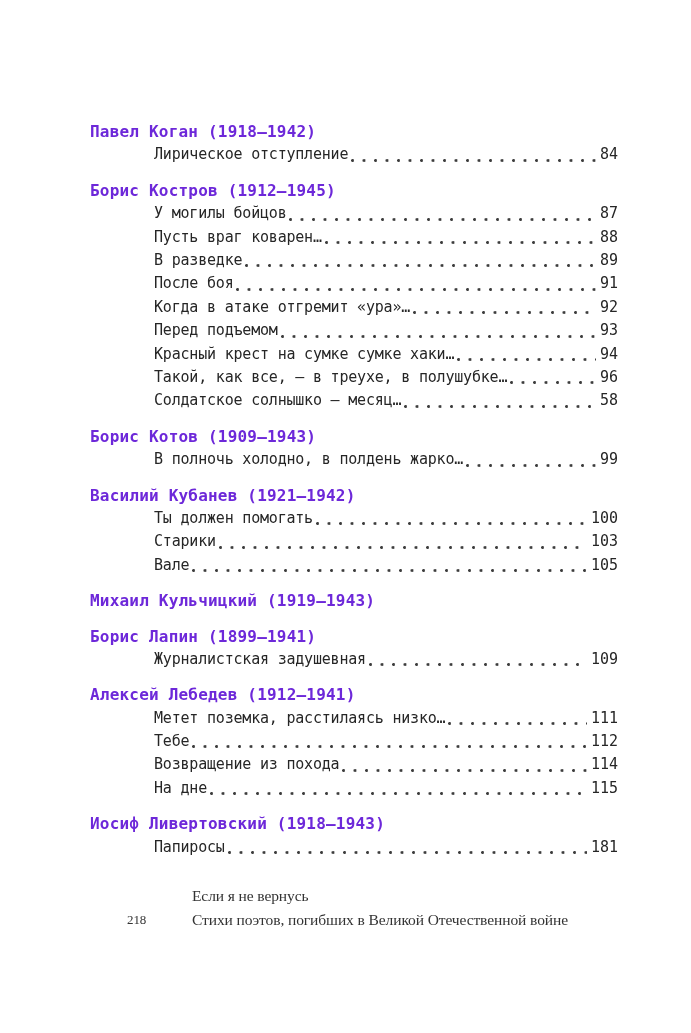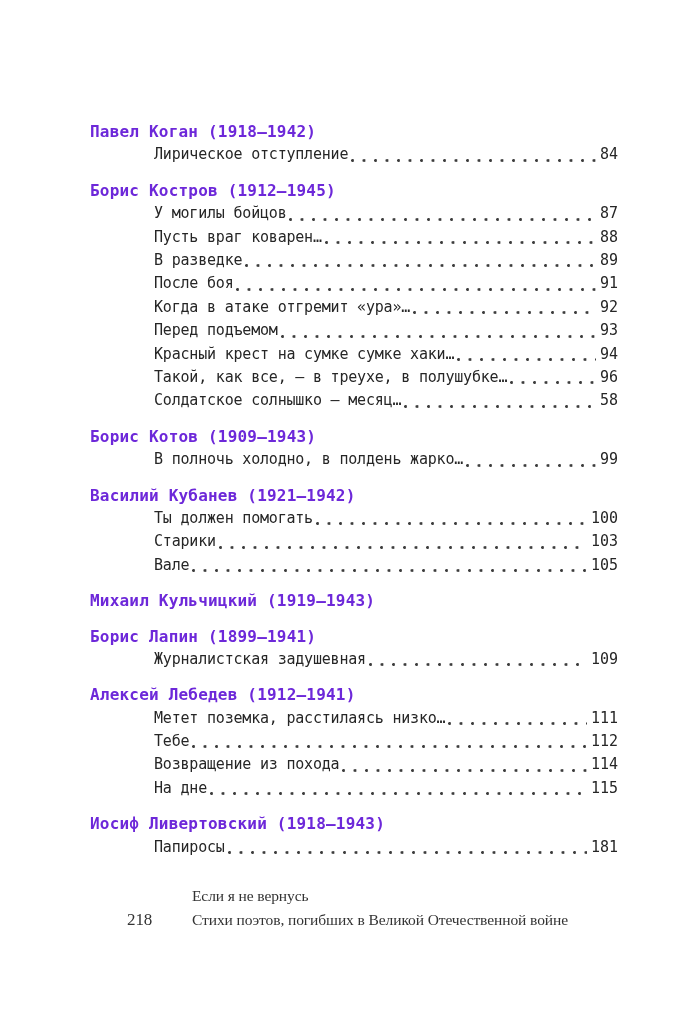--- a/index.html
+++ b/index.html
@@ -70,21 +70,21 @@
     font-size: 15.5px;
     line-height: 24px;
     color: #333333;
     letter-spacing: -0.1px;
     margin-left: 40px;
   }
   .footer .f-line1 { margin-left: 65px; }
   .footer .f-line2 { display: flex; }
   .footer .f-pagenum {
     flex: 0 0 65px;
-    font-size: 17px;
+    font-size: 13px;
   }
   .footer .f-subtitle { flex: 1 1 auto; }
 </style>
 </head>
 <body>
 
 <div class="page">
 
   <div class="toc" id="toc">
       <div class="group">

